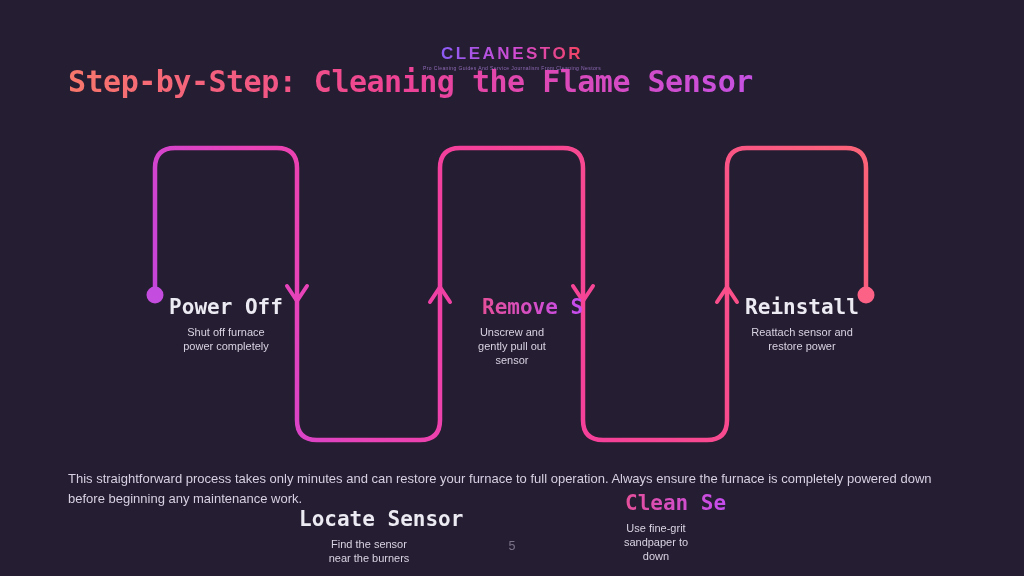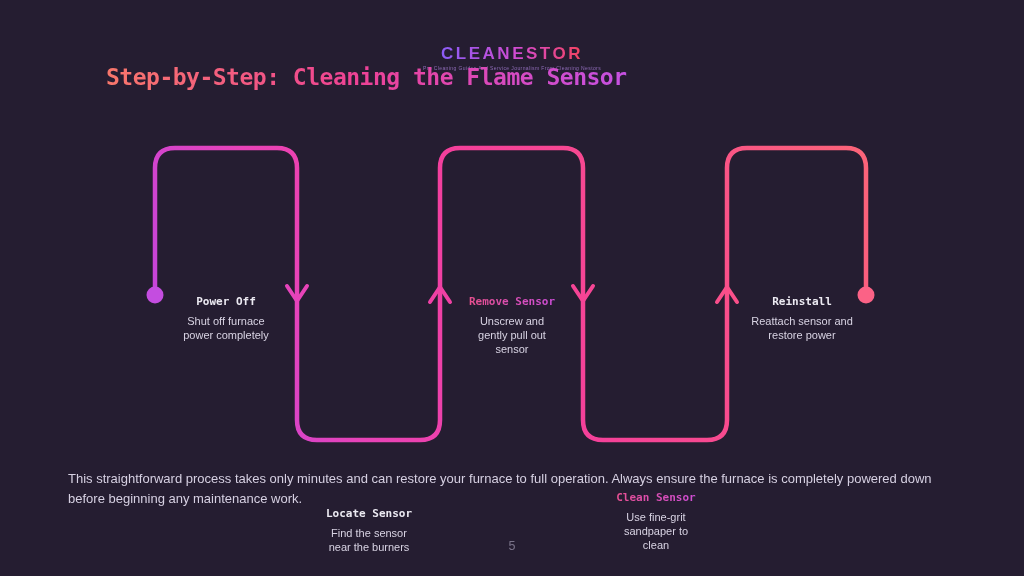--- a/index.html
+++ b/index.html
@@ -21,38 +21,38 @@
     -webkit-background-clip:text; background-clip:text; color:transparent;
   }
   .brand-tagline {
     margin-top:1px; font-size:5px; letter-spacing:0.4px; color:#8f6cb8;
   }
 
   
   .page-title {
     position:absolute; left:68px; top:64px; white-space:nowrap;
     font-family:"DejaVu Sans Mono", monospace;
-    font-weight:bold; font-size:23px; letter-spacing:-0.5px;
+    font-weight:bold; font-size:30px; letter-spacing:-0.5px;
     background:linear-gradient(90deg,#f8776b 0%,#ee4295 48%,#c551e2 100%);
-    -webkit-background-clip:text; background-clip:text; color:transparent;margin-left:38px;
+    -webkit-background-clip:text; background-clip:text; color:transparent;
   }
 
   
   .diagram { position:absolute; left:0; top:135px; width:1024px; height:330px; }
   .diagram svg { position:absolute; left:0; top:0; }
 
   .step { position:absolute; text-align:center; }
   .step-title {
     font-family:"DejaVu Sans Mono", monospace;
-    font-weight:bold; font-size:11px; color:#eceaf2; margin-bottom:7px;
+    font-weight:bold; font-size:21px; color:#eceaf2; margin-bottom:7px;
     white-space:nowrap;
   }
   .step-title.accent {
     background:linear-gradient(90deg,#f25078 0%,#c44df0 100%);
-    -webkit-background-clip:text; background-clip:text; color:transparent;
+    -webkit-background-clip:text; background-clip:text; color:transparent;padding-left:40px;
   }
   .step-desc {
     font-size:11px; line-height:1.26; color:#d8d3e3; margin:0 auto;
   }
   #step1 { left:157px; top:160px; width:138px; }
   #step1 .step-desc { max-width:104px; }
   #step2 { left:299px; top:372px; width:140px; }
   #step2 .step-desc { max-width:100px; }
   #step3 { left:442px; top:160px; width:140px; }
   #step3 .step-desc { max-width:92px; }
@@ -117,21 +117,21 @@
       <div class="step-desc">Find the sensor near the burners</div>
     </div>
 
     <div class="step" id="step3">
       <div class="step-title accent">Remove Sensor</div>
       <div class="step-desc">Unscrew and gently pull out sensor</div>
     </div>
 
     <div class="step" id="step4">
       <div class="step-title accent">Clean Sensor</div>
-      <div class="step-desc">Use fine-grit sandpaper to clean</div>
+      <div class="step-desc">Use fine-grit sandpaper to down</div>
     </div>
 
     <div class="step" id="step5">
       <div class="step-title">Reinstall</div>
       <div class="step-desc">Reattach sensor and restore power</div>
     </div>
   </div>
 
   <p class="footer-note">This straightforward process takes only minutes and can restore your furnace to full operation. Always ensure the furnace is completely powered down before beginning any maintenance work.</p>
 

